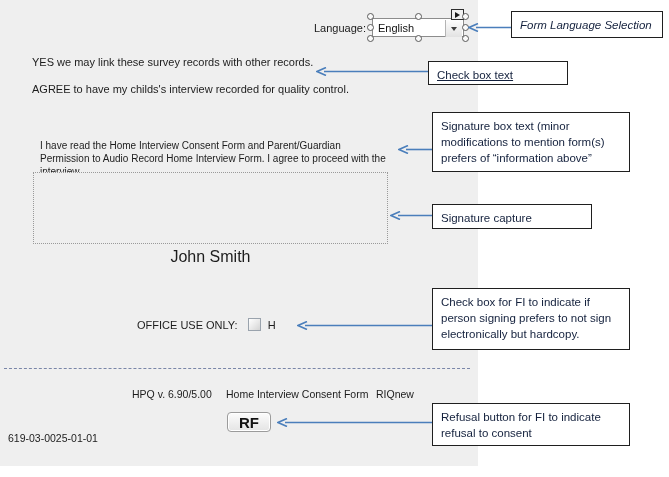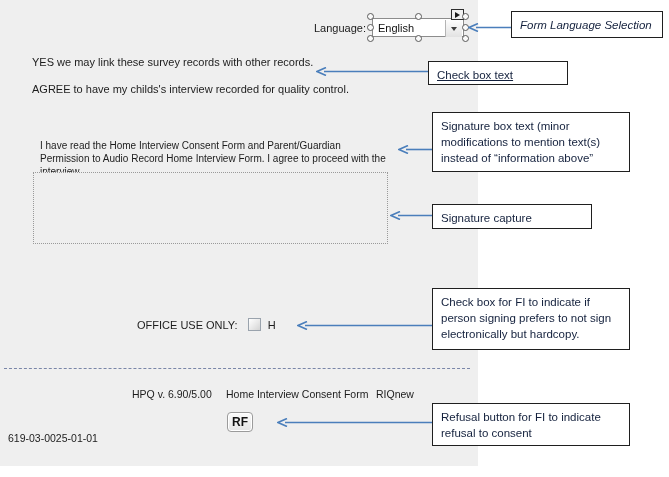--- a/index.html
+++ b/index.html
@@ -205,31 +205,31 @@
   #foot-id   { left: 8px; margin-top: 44px; }
   #foot-ver  { left: 96px; padding-left: 36px; }
   #foot-name { left: 226px; }
   #foot-tag  { left: 376px; }
 
   
   #rf-button {
     position: absolute;
     left: 227px;
     top: 412px;
-    width: 26px;
+    width: 44px;
     height: 20px;
     box-sizing: border-box;
     border: 1px solid #9b9b9b;
     border-radius: 4px;
     background: linear-gradient(#fcfcfc, #e4e4e4);
     box-shadow: inset 0 0 0 1px #ffffff;
     display: flex;
     align-items: center;
     justify-content: center;
-    font-size: 12px;
+    font-size: 15px;
     font-weight: bold;
     color: #121212;
   }
 
   
   .callout {
     position: absolute;
     box-sizing: border-box;
     border: 1px solid #1f1f1f;
     background: #ffffff;
@@ -270,20 +270,21 @@
       <span class="handle h-bm"></span>
       <span class="handle h-br"></span>
     </div>
   </div>
 
   <div class="stmt" id="stmt-yes">YES we may link these survey records with other records.</div>
   <div class="stmt" id="stmt-agree">AGREE to have my childs's interview recorded for quality control.</div>
 
   <div id="sig-text">I have read the Home Interview Consent Form and Parent/Guardian Permission to Audio Record Home Interview Form.  I agree to proceed with the interview.</div>
   <div id="sig-box"></div>
+  <div id="sig-name">John Smith</div>
 
   <div class="office-row">
     <span class="office-label">OFFICE USE ONLY:</span>
     <span class="cbox"></span>
     <span class="cbox-letter">H</span>
   </div>
 
   <div id="divider"></div>
 
   <div class="foot" id="foot-id">619-03-0025-01-01</div>
@@ -309,21 +310,21 @@
   </svg>
 </div>
 <div class="callout" style="left:428px; top:61px; width:140px; height:24px;text-decoration:underline;">Check box text</div>
 
 <div class="arrow" style="left:398px; top:145px; width:36px;">
   <svg width="36" height="9" viewBox="0 0 36 9">
     <line x1="8" y1="4.5" x2="36" y2="4.5" stroke="#4a7ebb" stroke-width="1.6"></line>
     <polyline points="10,0.5 1,4.5 10,8.5" fill="none" stroke="#4a7ebb" stroke-width="1.6"></polyline>
   </svg>
 </div>
-<div class="callout" style="left:432px; top:112px; width:198px; height:60px;">Signature box text (minor modifications to mention text(s) instead of “information above”</div>
+<div class="callout" style="left:432px; top:112px; width:198px; height:60px;">Signature box text (minor modifications to mention form(s) prefers of “information above”</div>
 
 <div class="arrow" style="left:390px; top:211px; width:46px;">
   <svg width="46" height="9" viewBox="0 0 46 9">
     <line x1="8" y1="4.5" x2="46" y2="4.5" stroke="#4a7ebb" stroke-width="1.6"></line>
     <polyline points="10,0.5 1,4.5 10,8.5" fill="none" stroke="#4a7ebb" stroke-width="1.6"></polyline>
   </svg>
 </div>
 <div class="callout" style="left:432px; top:204px; width:160px; height:25px;">Signature capture</div>
 
 <div class="arrow" style="left:297px; top:321px; width:135px;">

